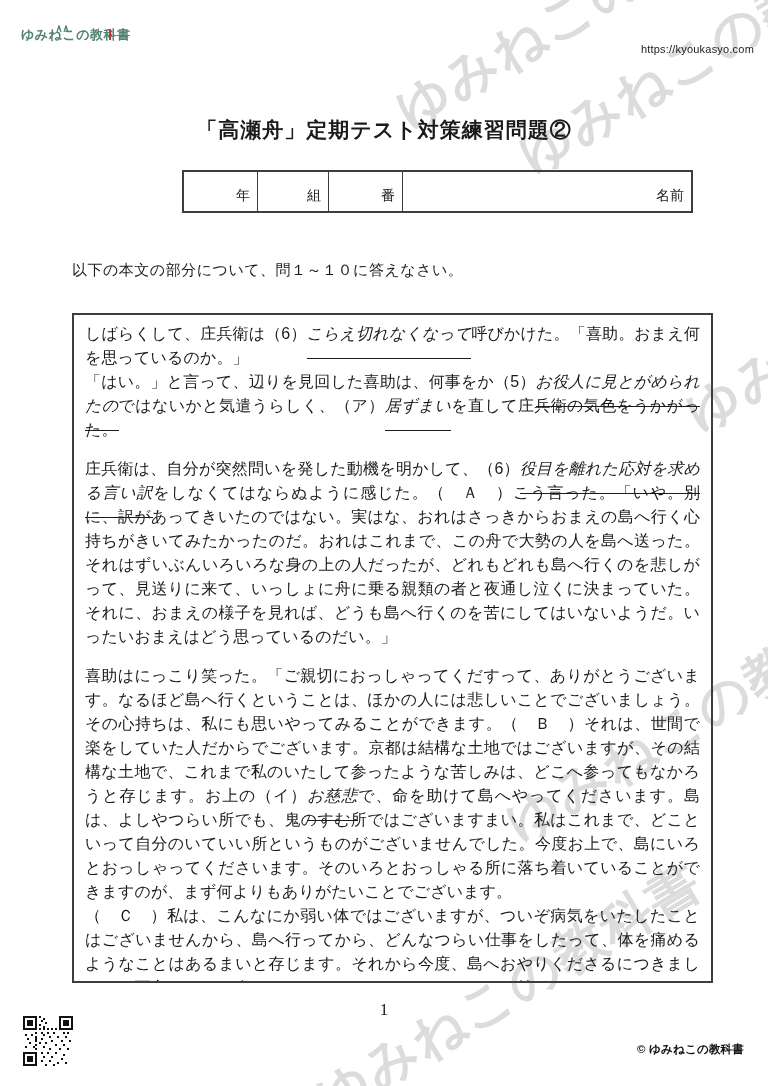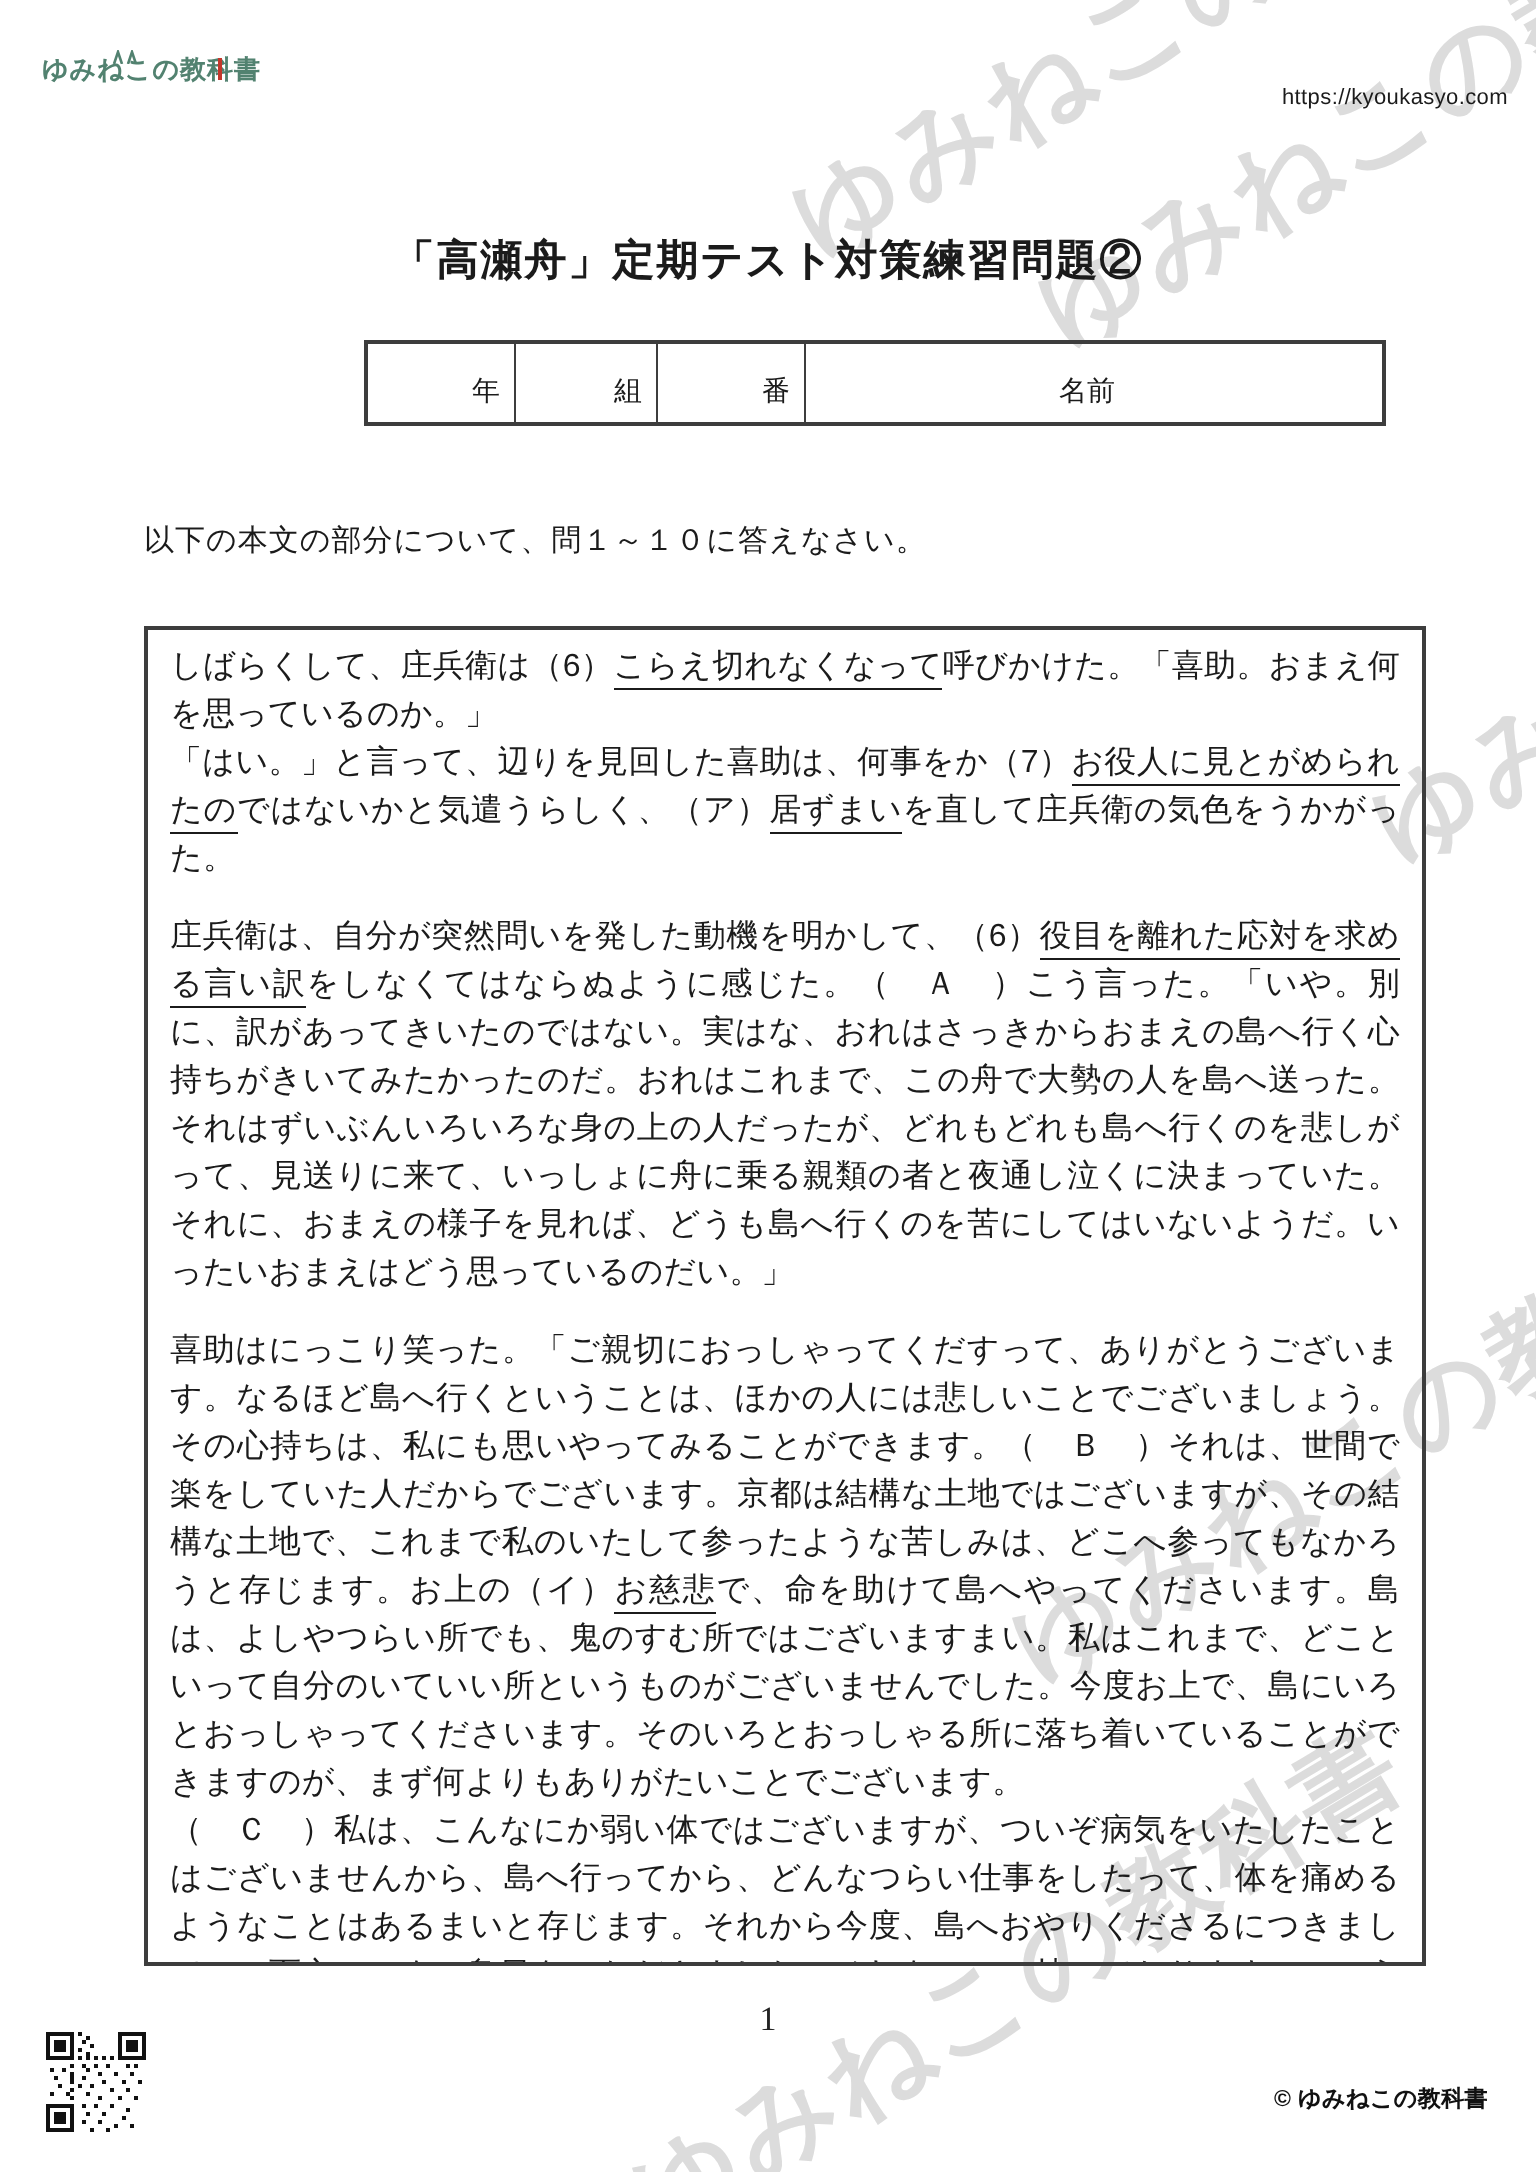--- a/index.html
+++ b/index.html
@@ -52,37 +52,37 @@
     border:2px solid #3d3d3d;box-sizing:border-box;
     display:flex;background:transparent;
   }
   .name-table .cell{
     display:flex;align-items:flex-end;justify-content:flex-end;
     box-sizing:border-box;font-size:14px;padding:0 7px 6px 0;
   }
   .cell.c1{width:73px;}
   .cell.c2{width:71px;border-left:1px solid #3d3d3d;}
   .cell.c3{width:74px;border-left:1px solid #3d3d3d;}
-  .cell.c4{flex:1;border-left:1px solid #3d3d3d;justify-content:center;padding-left:0;}
+  .cell.c4{flex:1;border-left:1px solid #3d3d3d;justify-content:flex-end;padding-left:0;}
   
   .instruction{
     position:absolute;left:72px;top:261px;
     font-size:15px;letter-spacing:.5px;
   }
   
   .passage-box{
     position:absolute;left:72px;top:313px;width:641px;height:670px;
     border:2px solid #3d3d3d;box-sizing:border-box;
     padding:7px 11px;overflow:hidden;
     font-size:16px;line-height:24px;letter-spacing:.1px;
     text-align:justify;
   }
   .para{margin:0;}
   .para.gap{margin-top:15px;}
-  .ul{border-bottom:1.5px solid #1b1b1b;padding-bottom:2px;}
+  .ul{border-bottom:1.5px solid #1b1b1b;padding-bottom:16px;font-style:italic;}
   
   .page-number{
     position:absolute;left:0;top:1000px;width:768px;text-align:center;
     font-family:"Liberation Serif",serif;font-size:17px;color:#222;
   }
   .qr{position:absolute;left:23px;top:1016px;width:50px;height:50px;}
   .copyright{
     position:absolute;right:24px;top:1042px;
     font-size:11.5px;font-weight:bold;color:#111;letter-spacing:.2px;
   }
@@ -126,21 +126,21 @@
       <div class="cell c4">
         <span>名前</span>
       </div>
     </div>
 
     <div class="instruction">以下の本文の部分について、問１～１０に答えなさい。</div>
 
     <div class="passage-box">
       <div id="passage-paragraphs">
           <div class="para"><span>しばらくして、庄兵衛は（6）</span><span class="ul">こらえ切れなくなって</span><span>呼びかけた。「喜助。おまえ何を思っているのか。」</span></div>
-          <div class="para"><span>「はい。」と言って、辺りを見回した喜助は、何事をか（7）</span><span class="ul">お役人に見とがめられたの</span><span>ではないかと気遣うらしく、（ア）</span><span class="ul">居ずまい</span><span>を直して庄兵衛の気色をうかがった。</span></div>
+          <div class="para"><span>「はい。」と言って、辺りを見回した喜助は、何事をか（5）</span><span class="ul">お役人に見とがめられたの</span><span>ではないかと気遣うらしく、（ア）</span><span class="ul">居ずまい</span><span>を直して庄兵衛の気色をうかがった。</span></div>
           <div class="para gap"><span>庄兵衛は、自分が突然問いを発した動機を明かして、（6）</span><span class="ul">役目を離れた応対を求める言い訳</span><span>をしなくてはならぬように感じた。（　Ａ　）こう言った。「いや。別に、訳があってきいたのではない。実はな、おれはさっきからおまえの島へ行く心持ちがきいてみたかったのだ。おれはこれまで、この舟で大勢の人を島へ送った。それはずいぶんいろいろな身の上の人だったが、どれもどれも島へ行くのを悲しがって、見送りに来て、いっしょに舟に乗る親類の者と夜通し泣くに決まっていた。それに、おまえの様子を見れば、どうも島へ行くのを苦にしてはいないようだ。いったいおまえはどう思っているのだい。」</span></div>
           <div class="para gap"><span>喜助はにっこり笑った。「ご親切におっしゃってくだすって、ありがとうございます。なるほど島へ行くということは、ほかの人には悲しいことでございましょう。その心持ちは、私にも思いやってみることができます。（　Ｂ　）それは、世間で楽をしていた人だからでございます。京都は結構な土地ではございますが、その結構な土地で、これまで私のいたして参ったような苦しみは、どこへ参ってもなかろうと存じます。お上の（イ）</span><span class="ul">お慈悲</span><span>で、命を助けて島へやってくださいます。島は、よしやつらい所でも、鬼のすむ所ではございますまい。私はこれまで、どこといって自分のいていい所というものがございませんでした。今度お上で、島にいろとおっしゃってくださいます。そのいろとおっしゃる所に落ち着いていることができますのが、まず何よりもありがたいことでございます。</span></div>
           <div class="para"><span>（　Ｃ　）私は、こんなにか弱い体ではございますが、ついぞ病気をいたしたことはございませんから、島へ行ってから、どんなつらい仕事をしたって、体を痛めるようなことはあるまいと存じます。それから今度、島へおやりくださるにつきまして、二百文の（ウ）</span><span class="ul">鳥目</span><span>をいただきました。それをここに持っております。」こう言いかけて、喜助は胸に手を当てた。遠島をおおせつけられる者には、鳥目二百銅を（エ）</span></div>
         </div>
     </div>
 
     <div class="page-number">1</div>
 
     <svg class="qr" viewBox="0 0 25 25" shape-rendering="crispEdges">
       <g fill="#111111">

